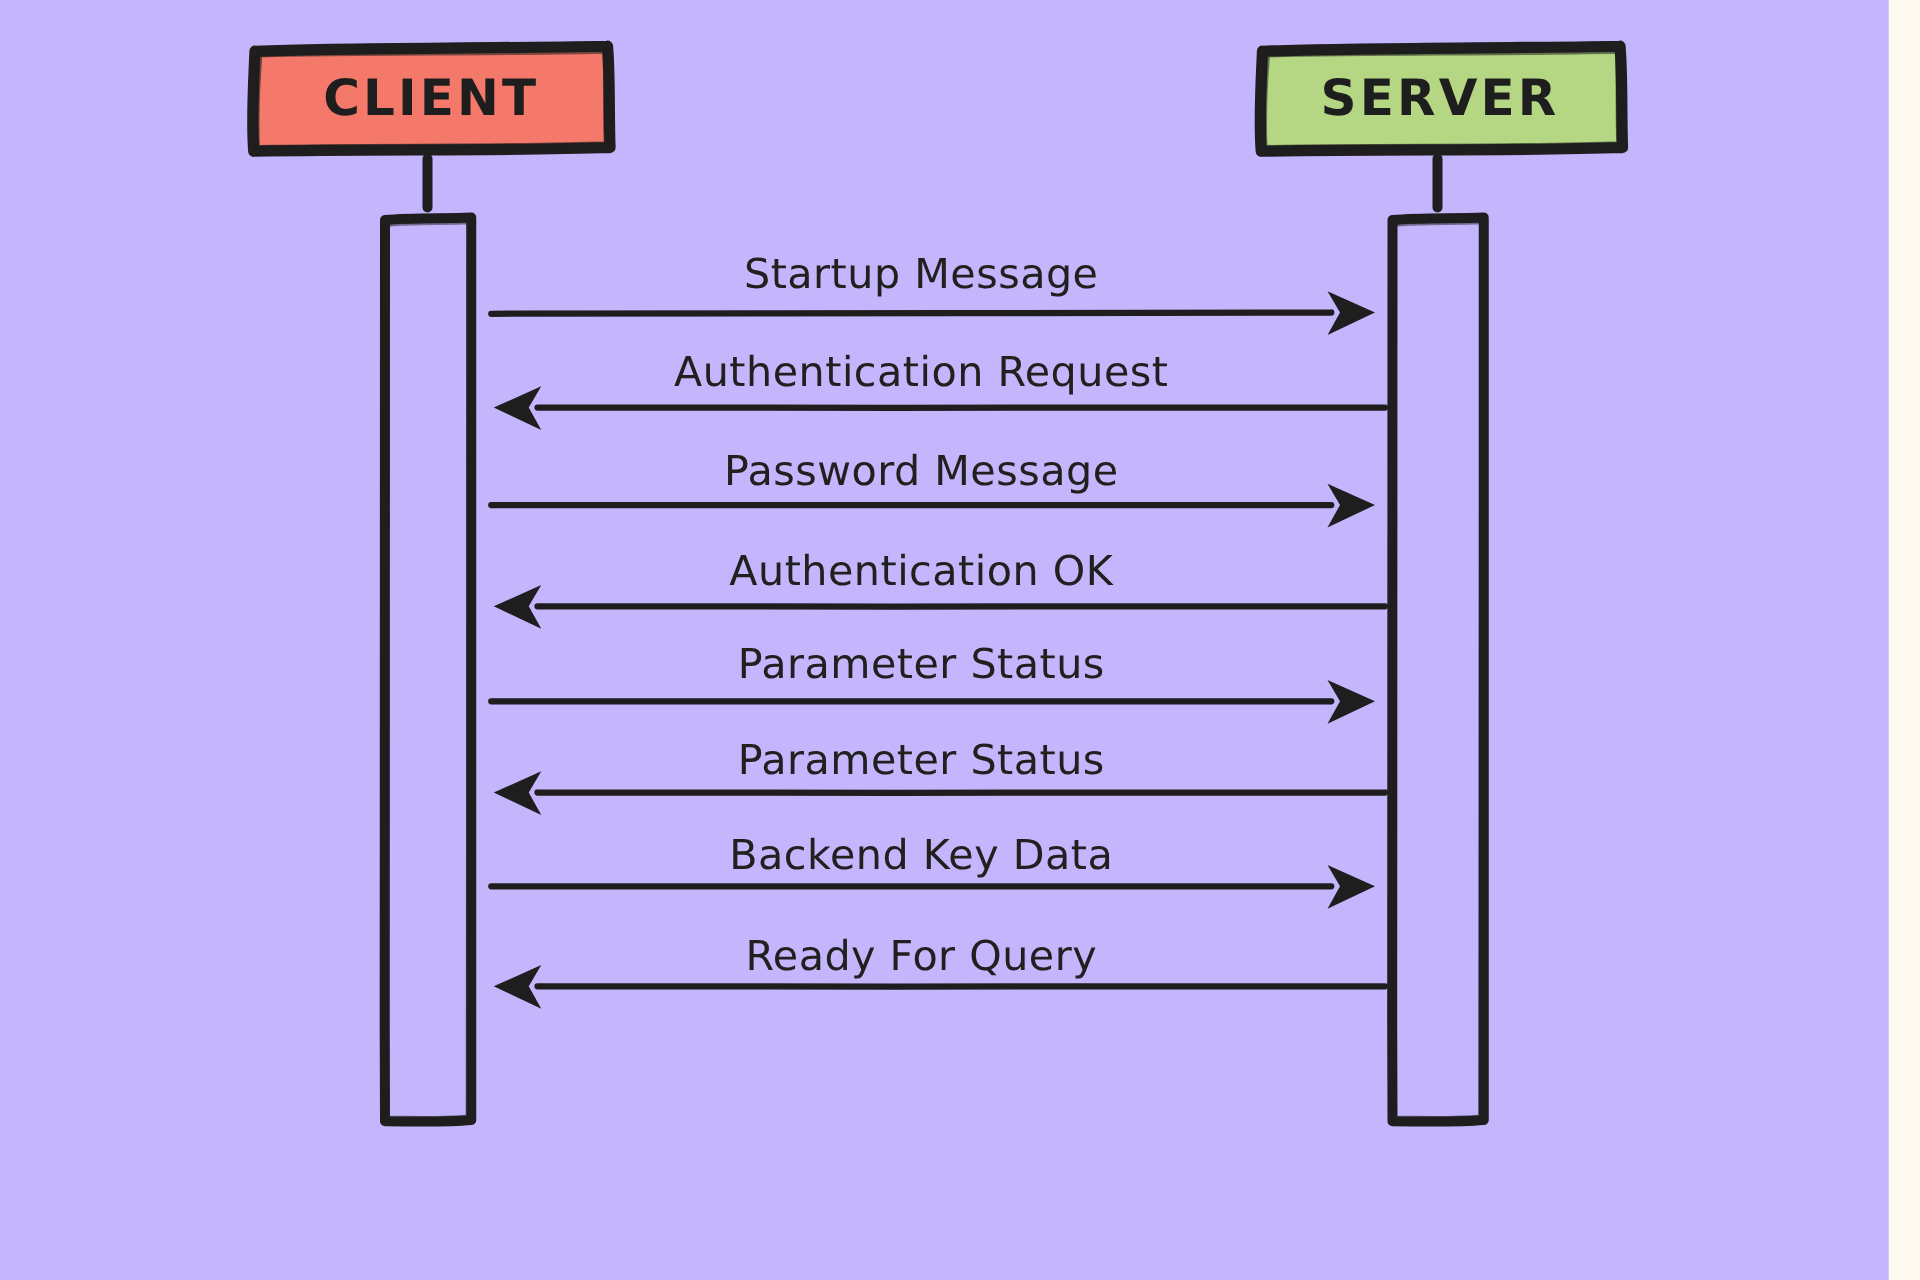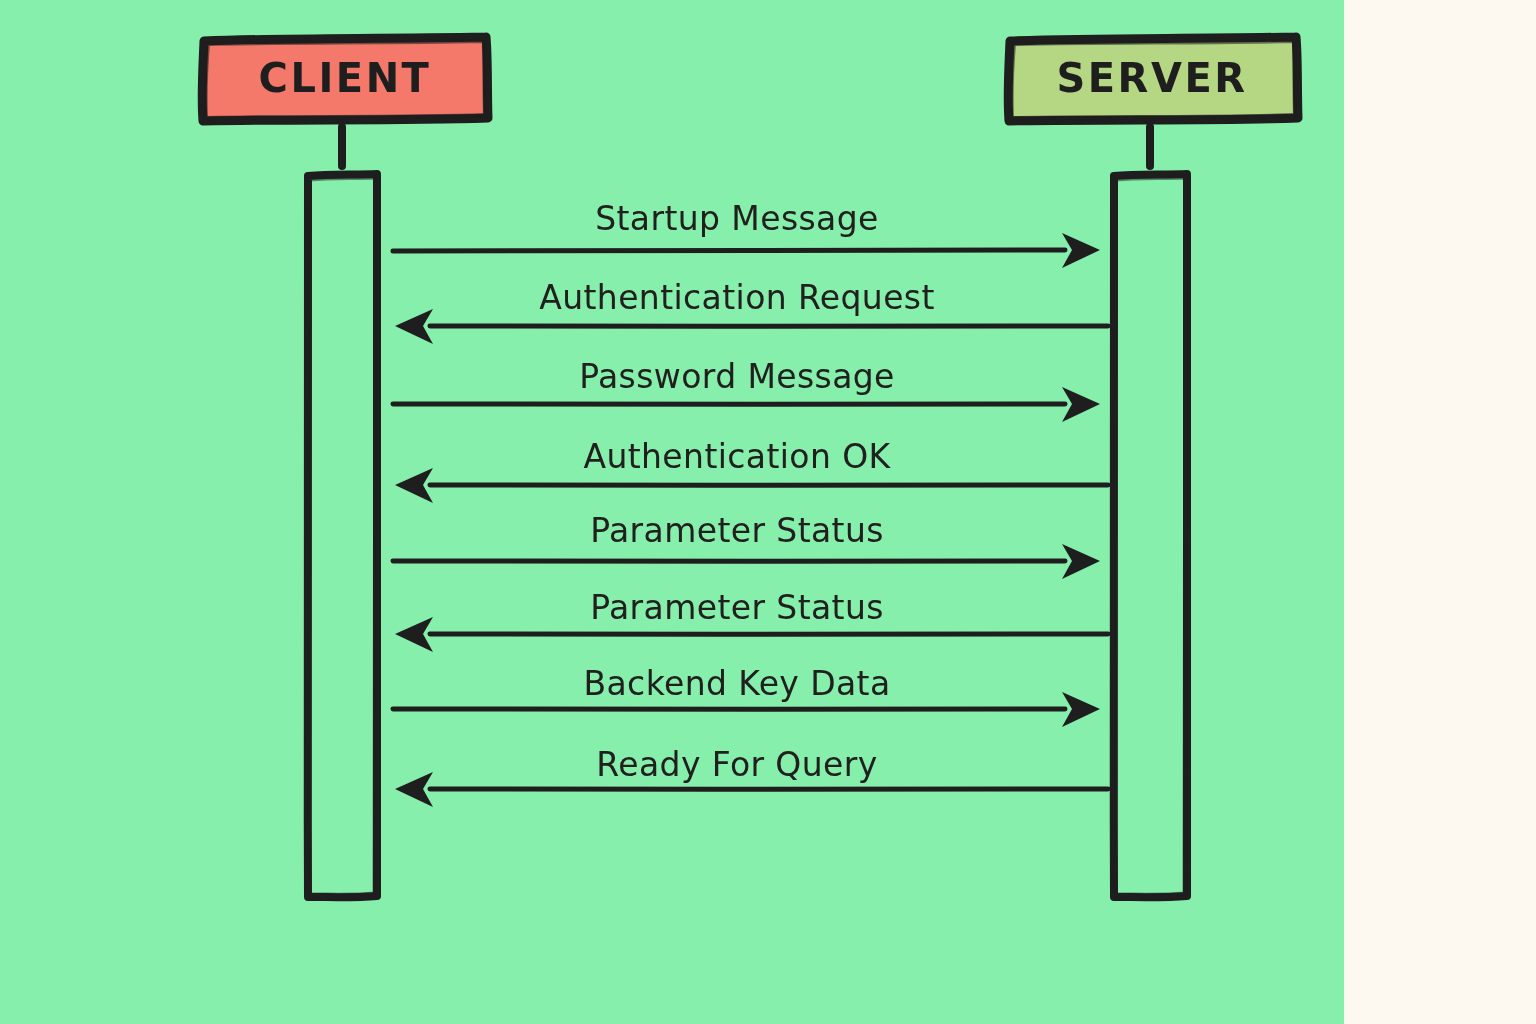--- a/index.html
+++ b/index.html
@@ -9,23 +9,23 @@
     background: #FDF9F0;
   }
   body {
     width: 1536px;
     height: 1024px;
     overflow: hidden;
     font-family: "DejaVu Sans", sans-serif;
   }
   #canvas {
     position: relative;
-    width: 1344px;
+    width: 1511px;
     height: 1024px;
-    background: #86efac;
+    background: #c4b5fd;
   }
   #diagram-svg {
     position: absolute;
     left: 0;
     top: 0;
     width: 1536px;
     height: 1024px;
   }
   .actor-label {
     font-family: "DejaVu Sans", sans-serif;

